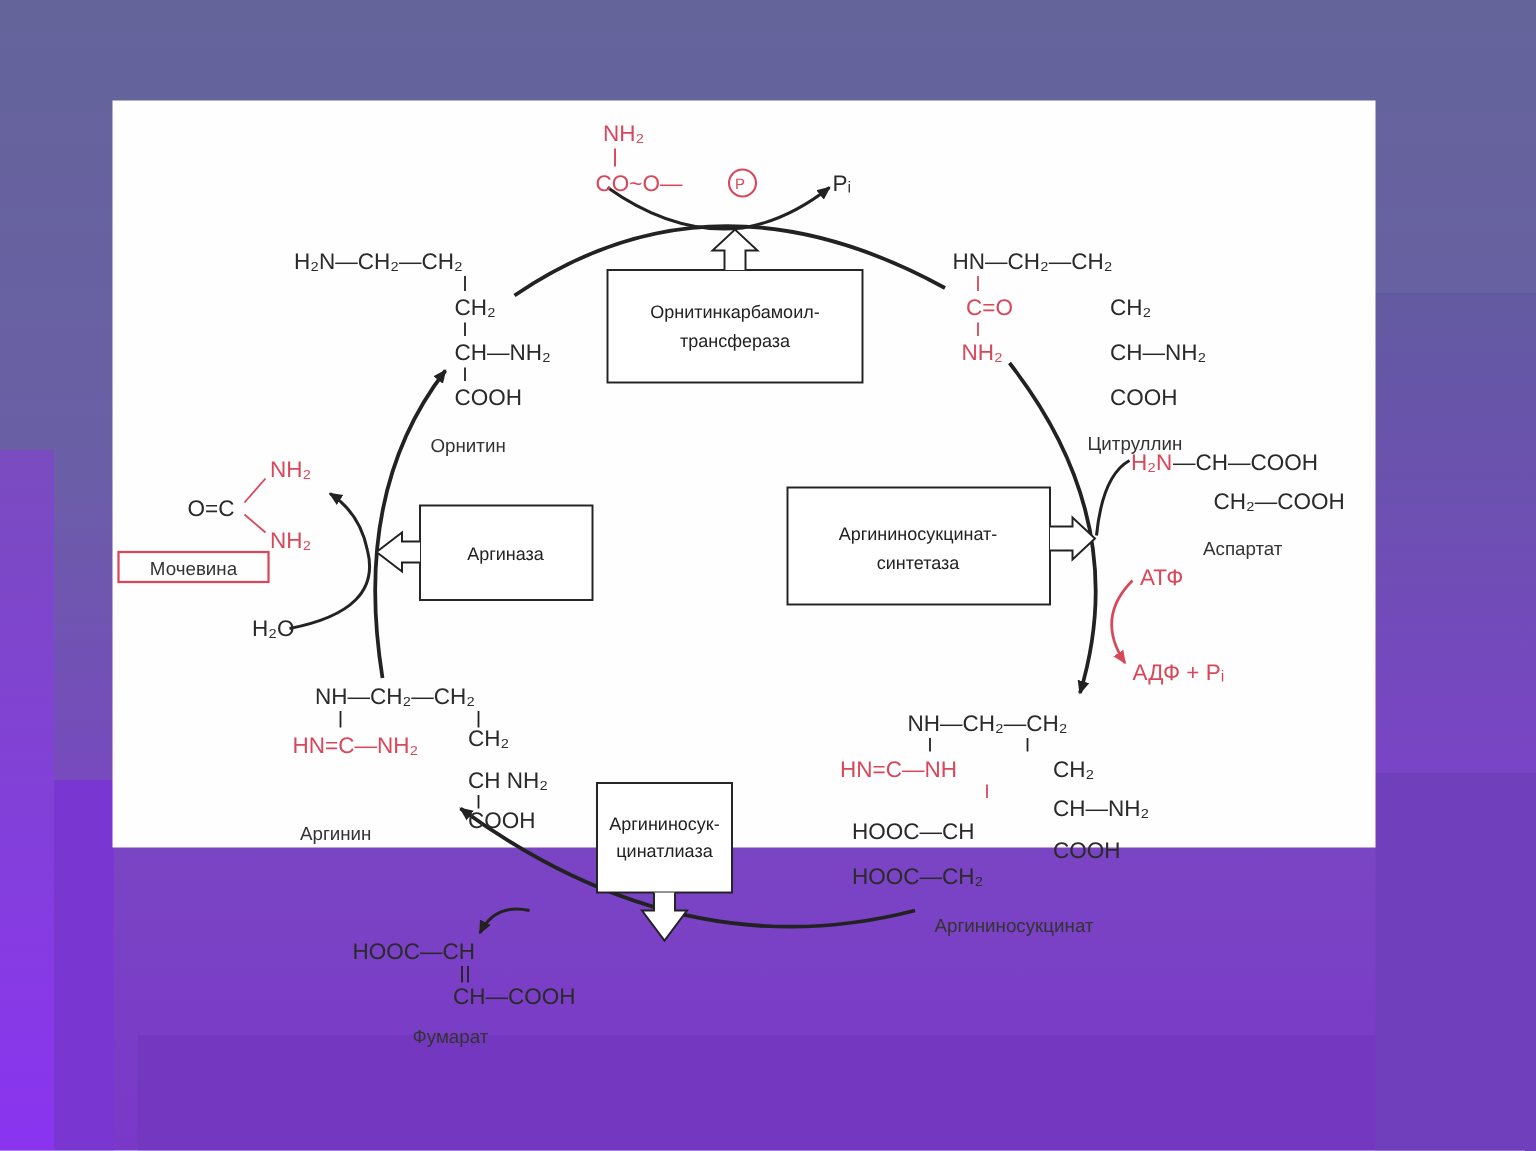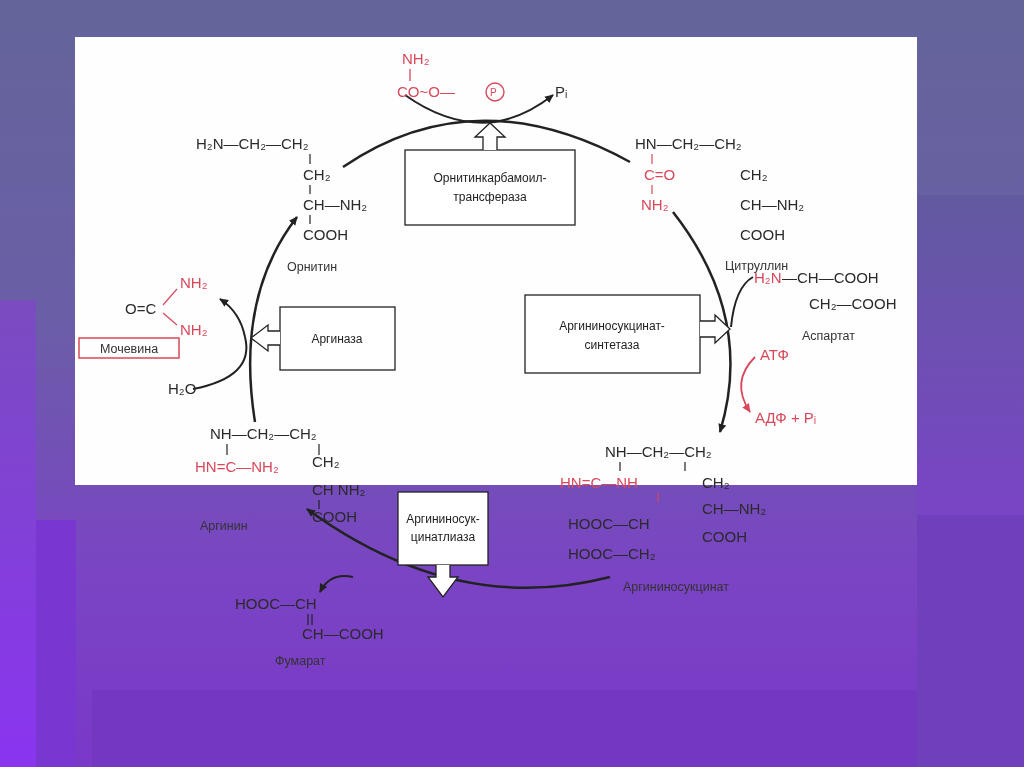--- a/index.html
+++ b/index.html
@@ -8,21 +8,21 @@
     background: linear-gradient(180deg, #64649a 0%, #6a5fa6 40%, #7a44c4 75%, #7a38c8 100%);
     font-family: "Liberation Sans", "DejaVu Sans", sans-serif;
   }
   .bg-band { position: absolute; }
   .bg-left-strip { left: 0; top: 300px; width: 36px; height: 467px; background: linear-gradient(180deg, #7a4cc0, #8a34f0); }
   .bg-left-inner { left: 36px; top: 520px; width: 40px; height: 247px; background: #7a36d0; }
   .bg-bottom { left: 92px; top: 690px; width: 932px; height: 77px; background: #7438c0; }
   .bg-right-upper { left: 917px; top: 195px; width: 107px; height: 320px; background: linear-gradient(180deg, #625aa0, #7a44c6); }
   .bg-right-lower { left: 917px; top: 515px; width: 107px; height: 252px; background: #7040bc; }
   .panel {
-    position: absolute; left: 75px; top: 37px; width: 842px; height: 448px;
+    position: absolute; left: 75px; top: 67px; width: 842px; height: 498px;
     background: #fefefe;
   }
   svg.diagram { position: absolute; left: 0; top: 0; width: 842px; height: 638px; }
   .t { font-family: "Liberation Sans", "DejaVu Sans", sans-serif; fill: #2a2a2a; }
   .chem { font-size: 15px; }
   .lbl { font-size: 12.5px; fill: #333; }
   .red { fill: #d8485a; }
   .enz { font-size: 12px; fill: #222; }
 </style>
 </head>

